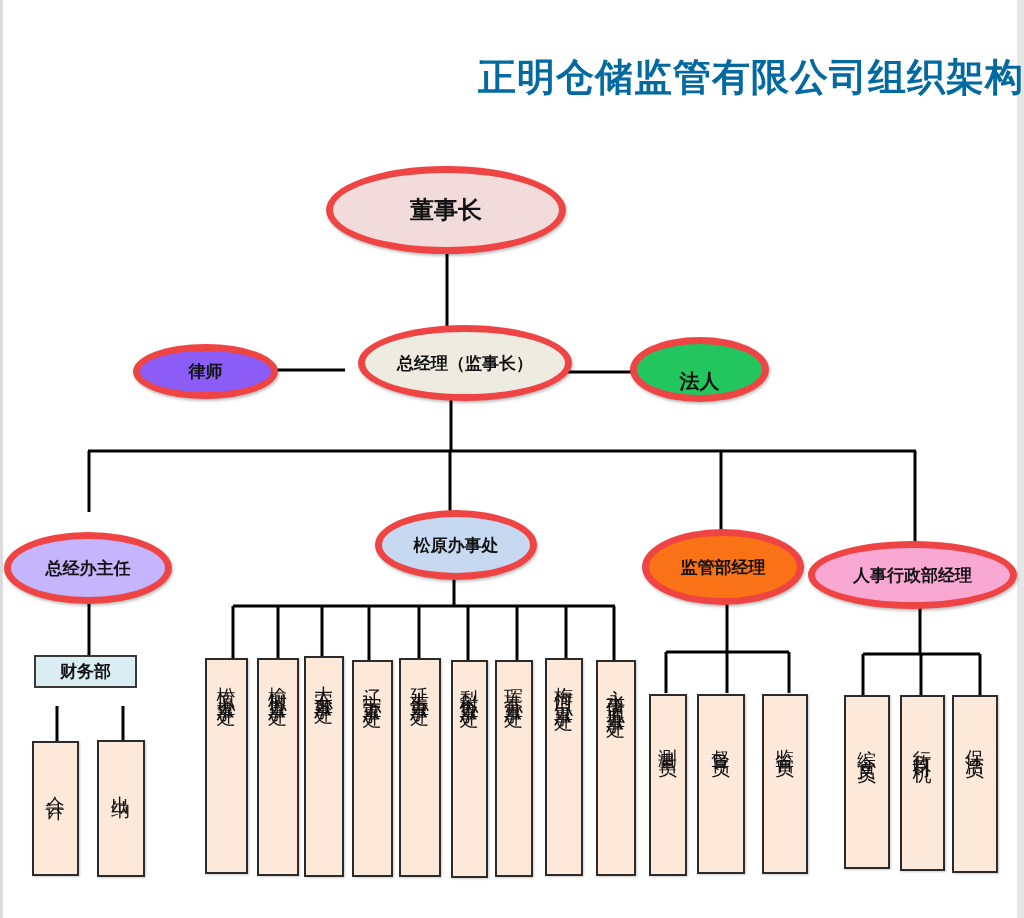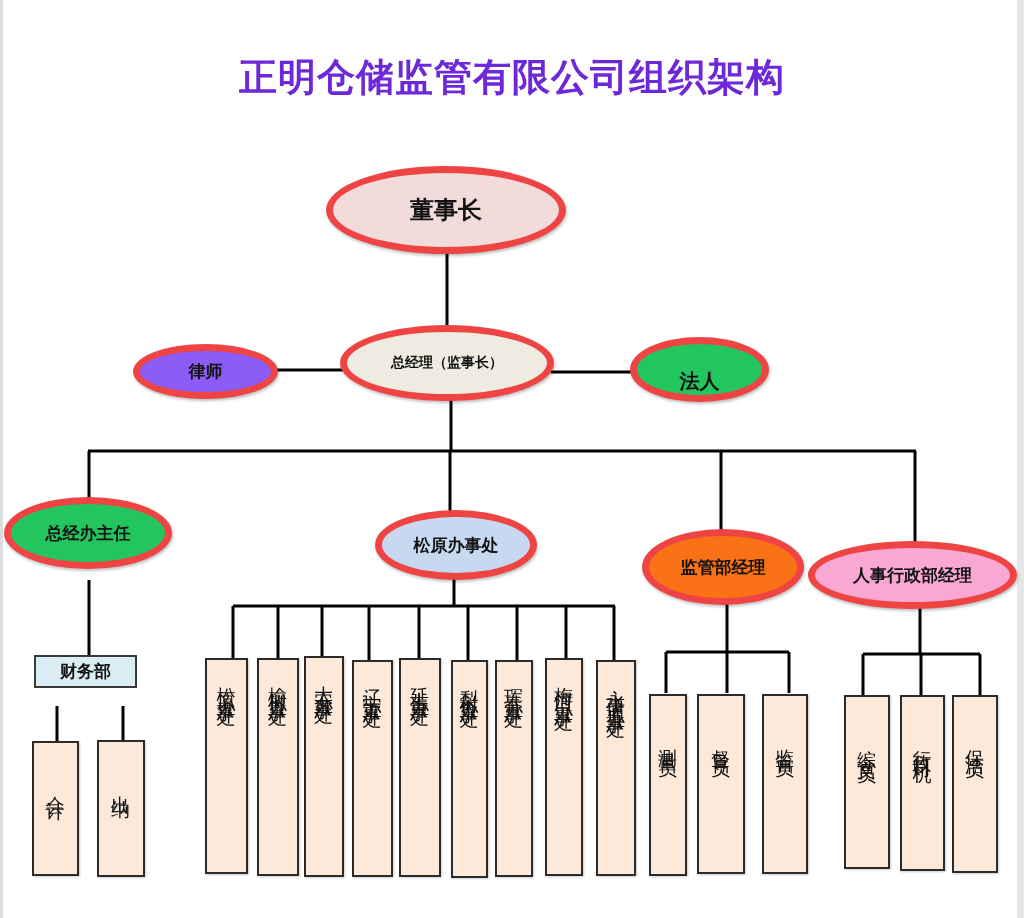--- a/index.html
+++ b/index.html
@@ -4,22 +4,22 @@
 <style>
   html, body { margin:0; padding:0; }
   body {
     width:1024px; height:918px; position:relative; overflow:hidden;
     background:#ffffff;
     font-family:"DejaVu Sans", sans-serif;
   }
   .edge-left { position:absolute; left:0; top:0; width:3px; height:918px; background:#dcdcdc; }
   .edge-right { position:absolute; left:1017px; top:0; width:7px; height:918px; background:#e6e6e6; }
   .title {
-    position:absolute; left:0; top:52px; width:1024px; text-align:center;
-    font-family:"DejaVu Serif", serif; font-size:38px; font-weight:bold; color:#6d28d9;
+    position:absolute; left:0; top:52px; width:1024px; text-align:right;
+    font-family:"DejaVu Serif", serif; font-size:38px; font-weight:bold; color:#0369a1;
     letter-spacing:1px;
   }
   svg.lines { position:absolute; left:0; top:0; }
   .ellipse {
     position:absolute; border:7px solid #ef4444; border-radius:50%;
     display:flex; align-items:center; justify-content:center;
     font-weight:bold; color:#111; box-sizing:border-box;
     box-shadow:1px 2px 3px rgba(0,0,0,0.25);
   }
   .box {
@@ -90,33 +90,33 @@
     <line x1="863" y1="654" x2="863" y2="695"></line>
     <line x1="921" y1="654" x2="921" y2="695"></line>
     <line x1="980" y1="654" x2="980" y2="695"></line>
   </g>
 </svg>
 
 <div class="ellipse" style="left:326px;top:166px;width:240px;height:88px;background:#f2dcdb;font-size:24px;">
   <span>董事长</span>
 </div>
 
-<div class="ellipse" style="left:340px;top:325px;width:214px;height:76px;background:#eeece1;font-size:14px;">
+<div class="ellipse" style="left:358px;top:325px;width:214px;height:76px;background:#eeece1;font-size:17px;">
   <span>总经理（监事长）</span>
 </div>
 
 <div class="ellipse" style="left:133px;top:344px;width:145px;height:55px;background:#8b5cf6;font-size:17px;">
   <span>律师</span>
 </div>
 
 <div class="ellipse" style="left:630px;top:337px;width:139px;height:65px;background:#22c55e;font-size:20px;align-items:flex-end;">
   <span>法人</span>
 </div>
 
-<div class="ellipse" style="left:4px;top:497px;width:168px;height:72px;background:#22c55e;font-size:17px;">
+<div class="ellipse" style="left:4px;top:532px;width:168px;height:72px;background:#c4b5fd;font-size:17px;">
   <span>总经办主任</span>
 </div>
 
 <div class="ellipse" style="left:375px;top:510px;width:162px;height:70px;background:#c6d9f1;font-size:17px;">
   <span>松原办事处</span>
 </div>
 
 <div class="ellipse" style="left:642px;top:529px;width:162px;height:76px;background:#f97316;font-size:17px;">
   <span>监管部经理</span>
 </div>

